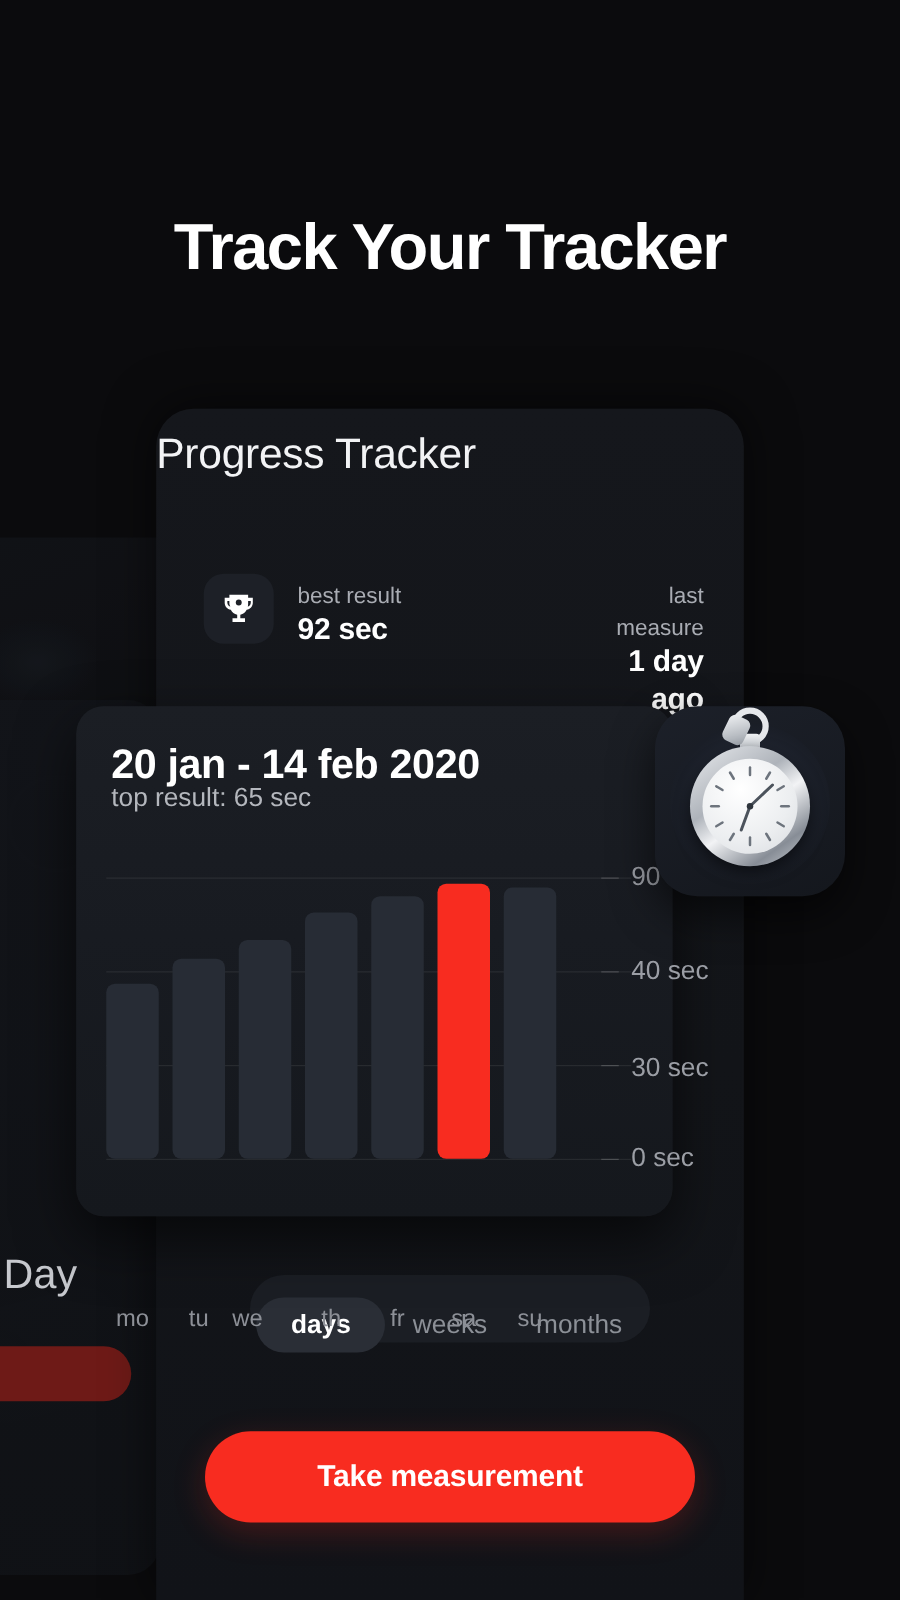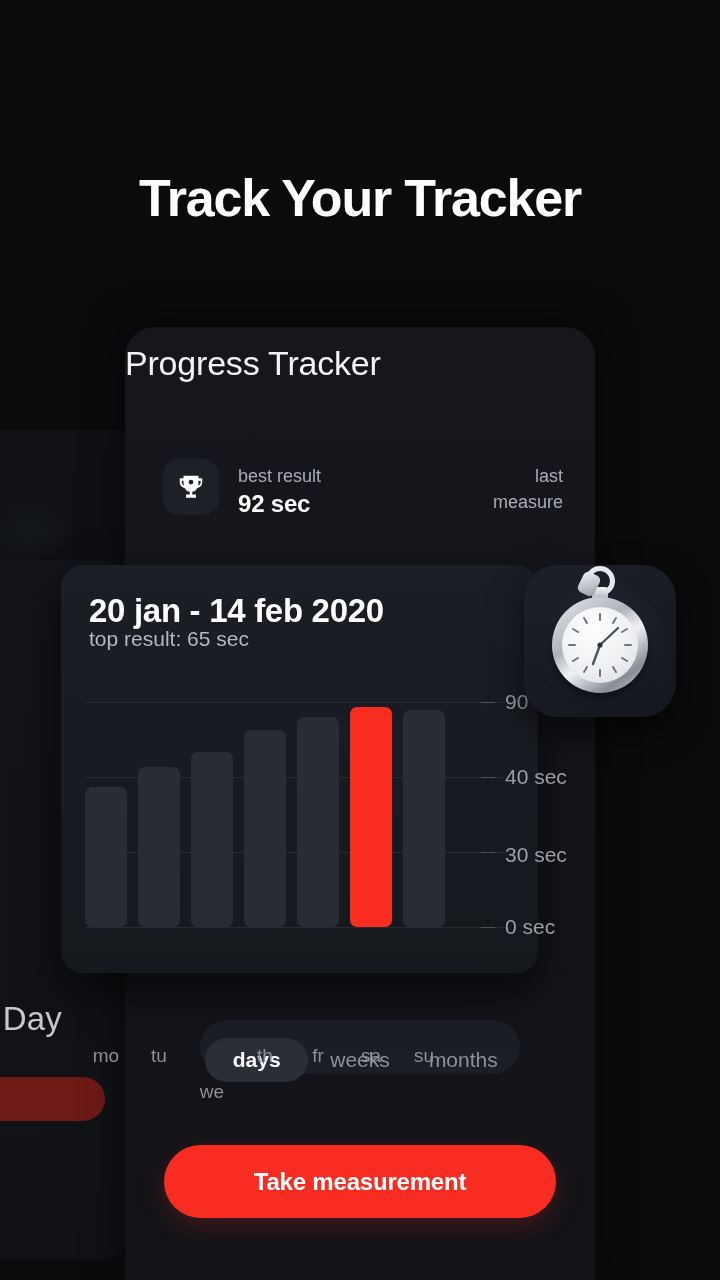--- a/index.html
+++ b/index.html
@@ -251,20 +251,21 @@
           <path d="M6 3h12v2h3v3.2c0 2.3-1.7 4.2-3.9 4.5A5.5 5.5 0 0 1 13 15.8V18h3v2.5H8V18h3v-2.2a5.5 5.5 0 0 1-4.1-3.1C4.7 12.4 3 10.5 3 8.2V5h3V3zm0 4H4.7v1.2c0 1.2.8 2.2 1.9 2.5A7.7 7.7 0 0 1 6 9V7zm12 0v2c0 .6-.1 1.2-.2 1.7 1.1-.3 1.9-1.3 1.9-2.5V7H18z" fill="#ffffff"></path>
           <circle cx="12" cy="8" r="1.9" fill="#1d2027"></circle>
         </svg>
       </div>
       <div class="stat-block best">
         <div class="stat-label">best result</div>
         <div class="stat-value">92 sec</div>
       </div>
       <div class="stat-block last">
         <div class="stat-label">last measure</div>
+        <div class="stat-value">1 day ago</div>
       </div>
     </div>
 
     <div class="segmented">
       <div class="seg active">days</div>
       <div class="seg">weeks</div>
       <div class="seg">months</div>
     </div>
 
     <div class="cta">Take measurement</div>
@@ -296,21 +297,21 @@
           <div class="bar" style="left: 53px; height: 160px;"></div>
           <div class="bar" style="left: 106px; height: 175px;"></div>
           <div class="bar" style="left: 159px; height: 197.5px;"></div>
           <div class="bar" style="left: 212px; height: 210px;"></div>
           <div class="bar hi" style="left: 265px; height: 220px;"></div>
           <div class="bar" style="left: 318px; height: 217.5px;"></div>
         </div>
       <div class="xlabels" id="xlabel-layer">
           <div class="xlabel" style="left: 0px;">mo</div>
           <div class="xlabel" style="left: 53px;">tu</div>
-          <div class="xlabel" style="left: 106px; margin-top: 36px;">we</div>
+          <div class="xlabel" style="left: 92px;">we</div>
           <div class="xlabel" style="left: 159px;">th</div>
           <div class="xlabel" style="left: 212px;">fr</div>
           <div class="xlabel" style="left: 265px;">sa</div>
           <div class="xlabel" style="left: 318px;">su</div>
         </div>
     </div>
   </div>
 
   <div class="watch-tile">
     <div class="watch-glow"></div>

